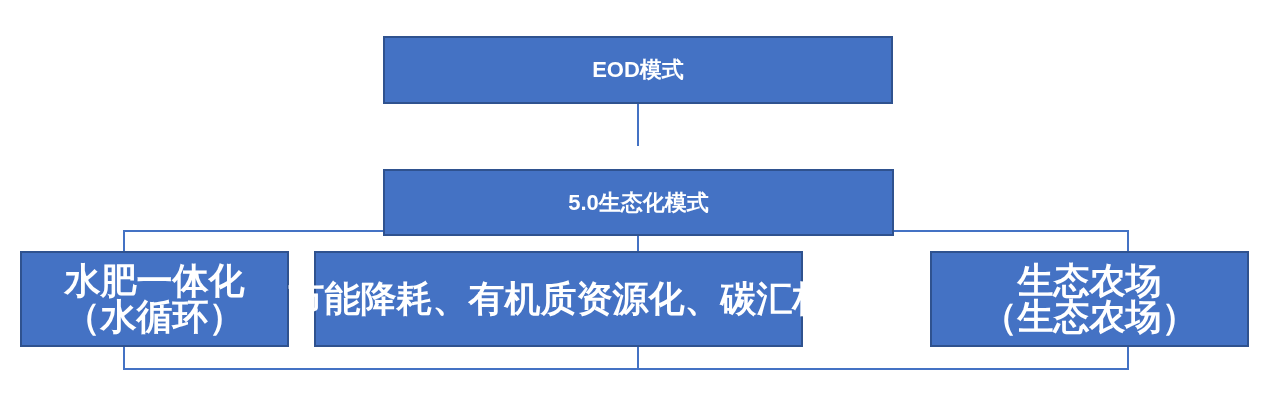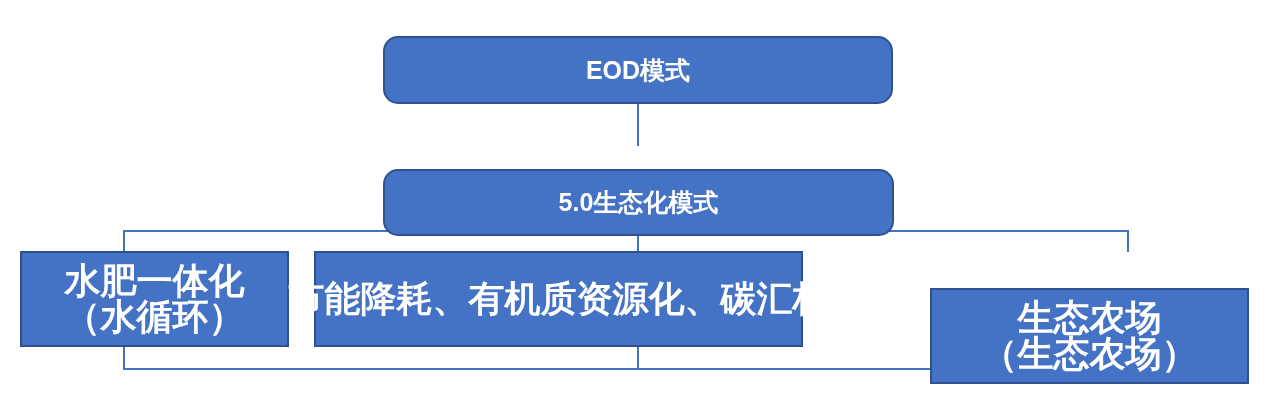--- a/index.html
+++ b/index.html
@@ -22,28 +22,28 @@
     border: 2px solid var(--box-border, #2F528F);
     color: var(--text-color, #ffffff);
     display: flex;
     flex-direction: column;
     align-items: center;
     justify-content: center;
     font-weight: bold;
     text-align: center;
     white-space: nowrap;
   }
-  .box-top { font-size: 25px; border-radius: 15px; }
+  .box-top { font-size: 22px; }
   .box-child { font-size: 36px; line-height: 36px; }
 
   .box-eod    { left: 383px; top: 36px;  width: 510px; height: 68px; }
   .box-eco    { left: 383px; top: 145px; width: 511px; height: 67px; margin-top: 24px; }
   .box-water  { left: 20px;  top: 251px; width: 269px; height: 96px; }
   .box-carbon { left: 314px; top: 251px; width: 489px; height: 96px; }
-  .box-farm   { left: 930px; top: 251px; width: 319px; height: 96px; margin-top: 37px; }
+  .box-farm   { left: 930px; top: 251px; width: 319px; height: 96px; }
 
   .connector {
     position: absolute;
     background: var(--connector-color, #4472C4);
   }
   .c-v-eod-eco    { left: 637px;  top: 104px; width: 2px;    height: 42px; }
   .c-v-eco-down   { left: 637px;  top: 211px; width: 2px;    height: 20px; }
   .c-h-top        { left: 123px;  top: 230px; width: 1006px; height: 2px;  }
   .c-v-top-left   { left: 123px;  top: 230px; width: 2px;    height: 22px; }
   .c-v-top-mid    { left: 637px;  top: 230px; width: 2px;    height: 22px; }

